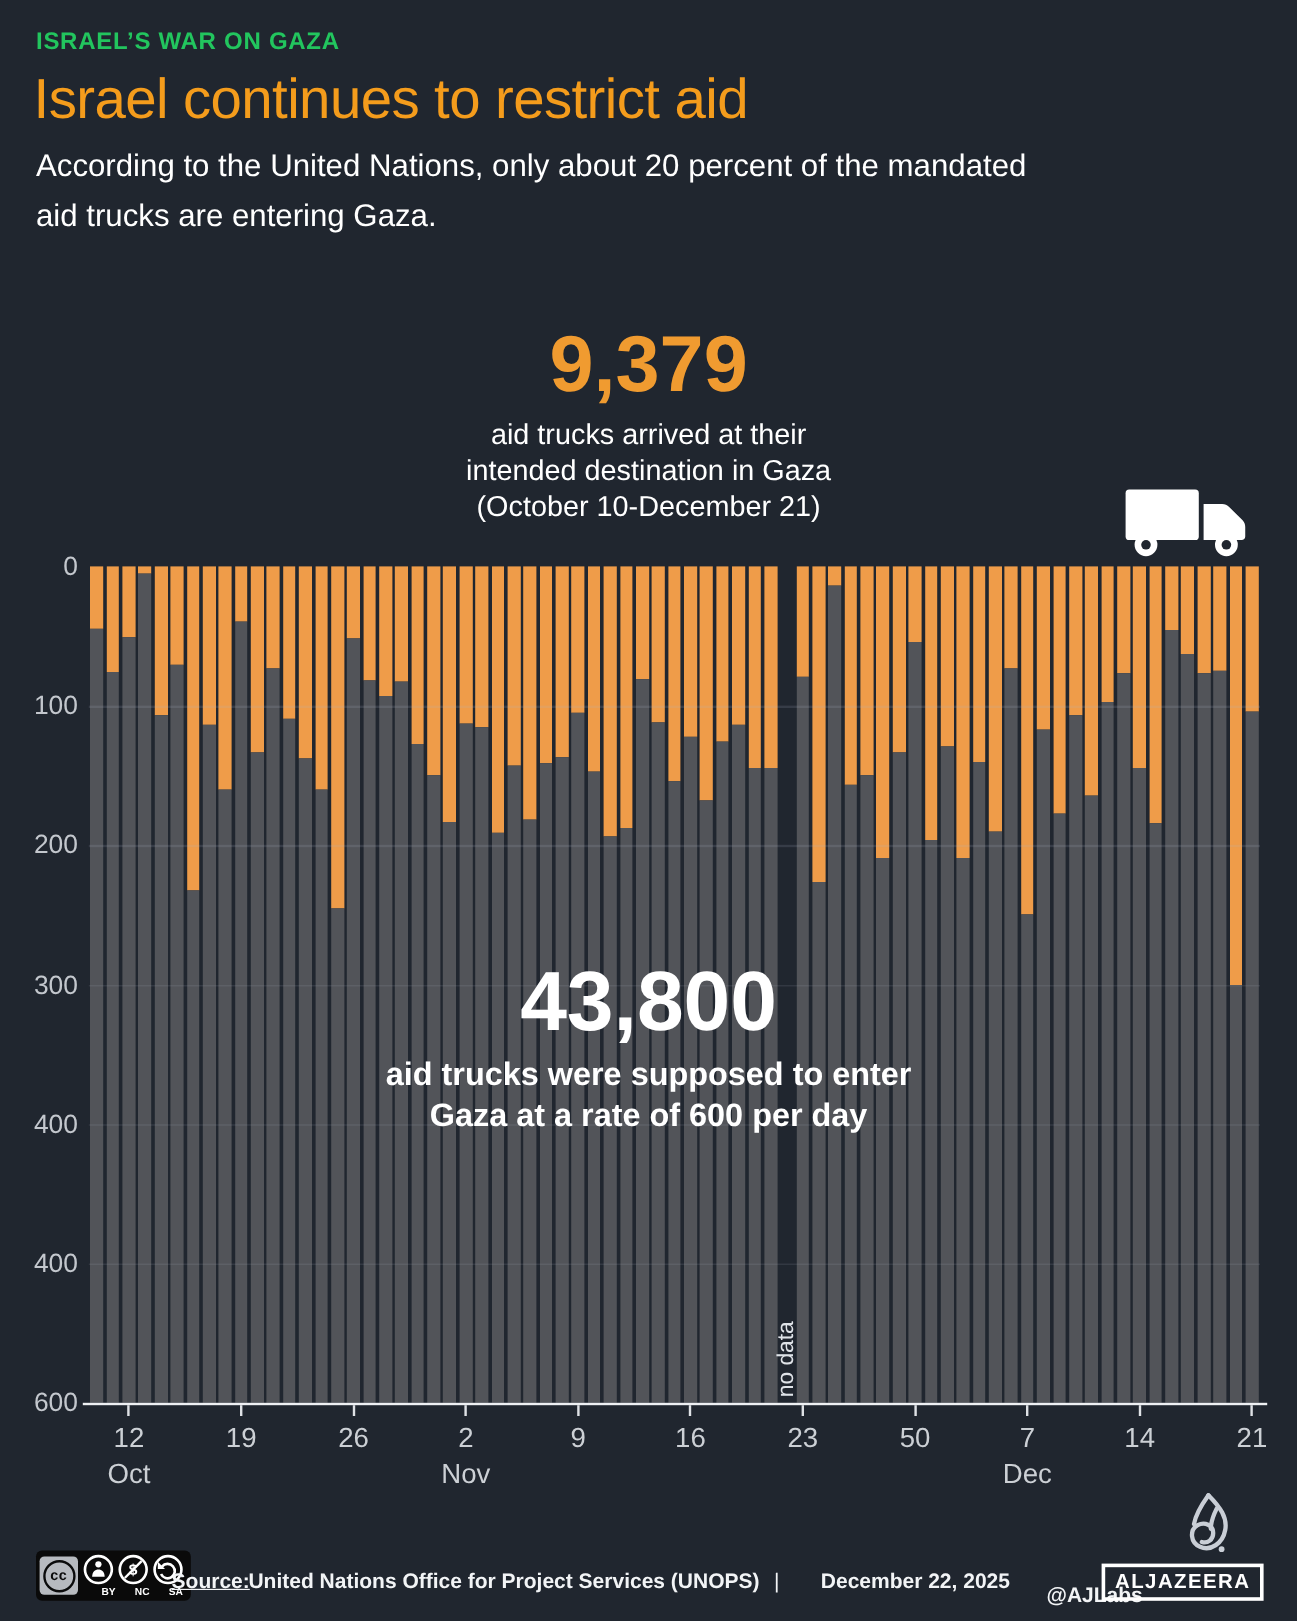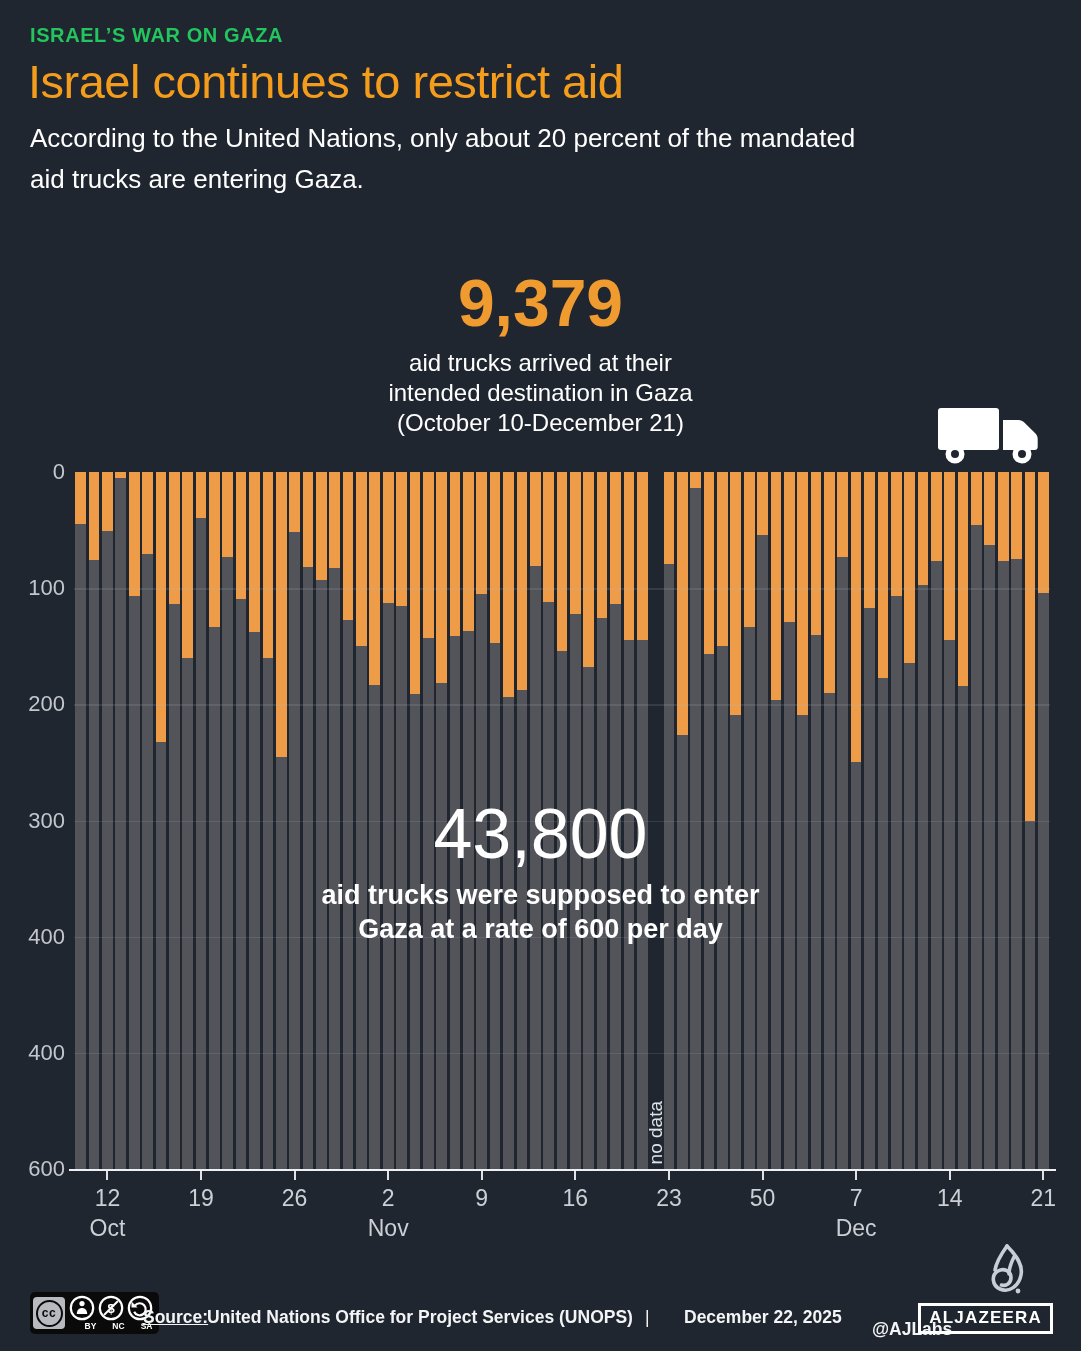--- a/index.html
+++ b/index.html
@@ -16,21 +16,21 @@
     letter-spacing:-.5px; color:#f49c1c;}
   .subtitle{position:absolute; left:30px; top:118px; font-size:26px; font-weight:400;
     color:#ffffff; line-height:41px;}
   .subtitle span{display:block;}
   
   .stat1{position:absolute; left:0; top:266px; width:100%; text-align:center; z-index:6;}
   .stat1 .big{font-size:66px; font-weight:700; color:#f09b30; line-height:74px;}
   .stat1 .desc{margin-top:8px; font-size:24px; font-weight:500; color:#ffffff; line-height:30px;}
   .stat1 .desc span{display:block;}
   .stat2{position:absolute; left:0; top:796px; width:100%; text-align:center; z-index:8; pointer-events:none;}
-  .stat2 .big{font-size:70px; font-weight:400; color:#ffffff; line-height:76px;}
+  .stat2 .big{font-size:70px; font-weight:700; color:#ffffff; line-height:76px;}
   .stat2 .desc{margin-top:6px; font-size:27px; font-weight:700; color:#ffffff; line-height:34px;}
   .stat2 .desc span{display:block;}
   
   .truck{position:absolute; left:936px; top:402px; width:114px; height:64px;}
   
   .chart{position:absolute; left:74px; top:472px; width:976px; height:697px;}
   .plot{position:absolute; inset:0; overflow:visible;}
   .bar{position:absolute;}
   .bar.orange{z-index:2;}
   .bar.gray{z-index:2;}

